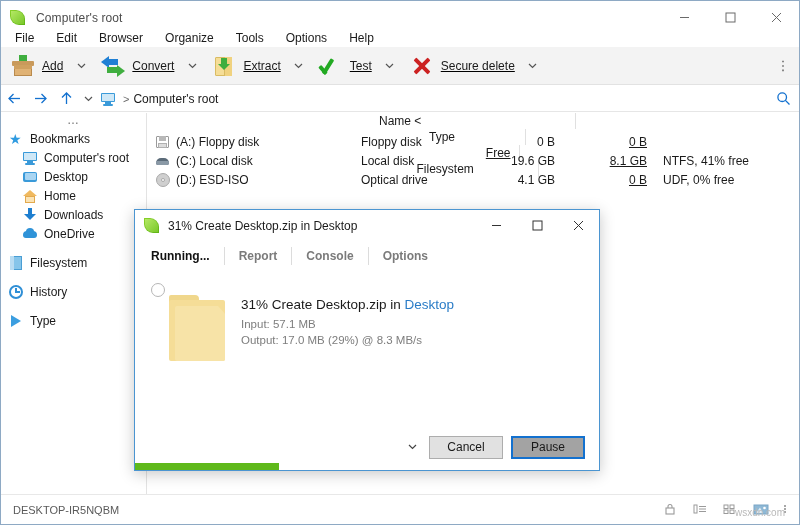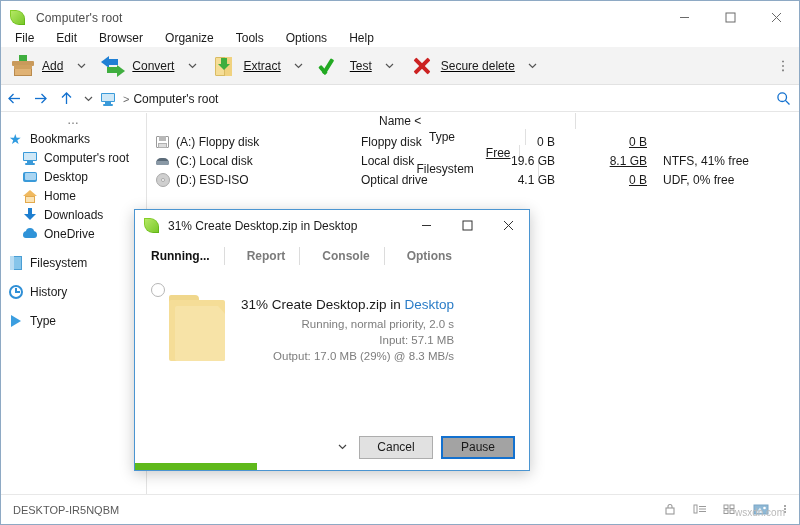--- a/index.html
+++ b/index.html
@@ -209,34 +209,33 @@
     position: absolute; left: 0; right: 0; bottom: 0; height: 30px;
     background: #ffffff; border-top: 1px solid #e8e8e8;
     display: flex; align-items: center;
   }
   .sbar-text { font-size: 11px; color: #5a5a5a; margin-left: 12px; }
   .sbar-icons { margin-left: auto; display: flex; align-items: center; gap: 14px; margin-right: 10px; color: #8a8a8a; }
   .sbar-ic { width: 16px; height: 16px; position: relative; }
 
   
   .dialog {
-    position: absolute; left: 133px; top: 208px; width: 396px; height: 262px;
+    position: absolute; left: 133px; top: 208px; width: 466px; height: 262px;
     background: #ffffff; border: 1px solid #4b95d1;
     box-shadow: 0 3px 14px rgba(0,0,0,0.22);
     overflow: hidden;
-    text-align: right;
   }
   .dlg-title {
     height: 31px; display: flex; align-items: center;
   }
   .dlg-title .app-icon { margin-left: 9px; }
   .dlg-title .t { margin-left: 9px; font-size: 12px; color: #1a1a1a; }
   .dlg-wc { margin-left: auto; display: flex; }
   .dlg-wc .wc { width: 41px; height: 31px; color: #333; }
-  .dlg-tabs { display: flex; align-items: center; height: 30px; padding-left: 12px; gap: 8px; }
+  .dlg-tabs { display: flex; align-items: center; height: 30px; padding-left: 12px; }
   .dlg-tab {
     font-size: 12px; color: #7b7b7b; padding: 0 14px; height: 18px;
     display: flex; align-items: center; border-right: 1px solid #dcdcdc; font-weight: bold;
   }
   .dlg-tab:last-child { border-right: none; }
   .dlg-tab.active { color: #111; font-weight: bold; padding-left: 4px; }
   .dlg-body { position: relative; padding: 14px 0 0 0; }
   .spinner {
     position: absolute; left: 16px; top: 12px; width: 14px; height: 14px;
     border: 1.5px solid #b6b6b6; border-radius: 50%;
@@ -636,21 +635,20 @@
     <div class="dlg-body">
       <div class="spinner"></div>
       <div class="job">
         <div class="folder-ico">
           <div class="tab"></div>
             <div class="bk"></div>
             <div class="fr"></div>
         </div>
         <div class="job-text">
           <div class="job-title"><span>31% Create Desktop.zip in </span><span class="lnk">Desktop</span></div>
-          <div class="job-line">Running, normal priority, 2.0 s</div>
           <div class="job-line">Input: 57.1 MB</div>
           <div class="job-line">Output: 17.0 MB (29%) @ 8.3 MB/s</div>
         </div>
       </div>
     </div>
 
     <div class="dlg-footer">
       <div class="footer-caret">
         <svg width="9" height="6" viewBox="0 0 9 6">
             <polyline points="1,1 4.5,4.5 8,1" fill="none" stroke="#444" stroke-width="1.2"></polyline>

